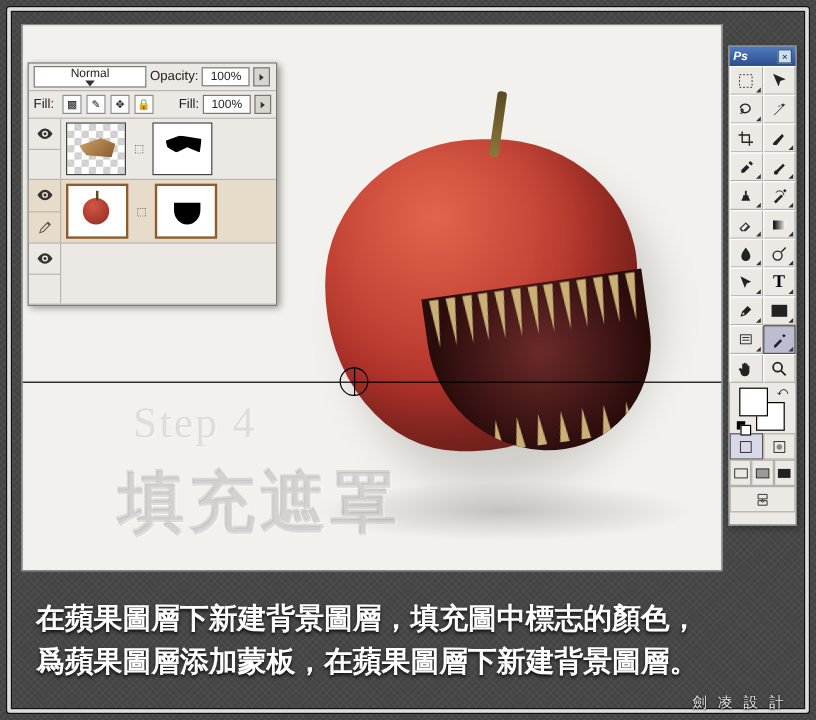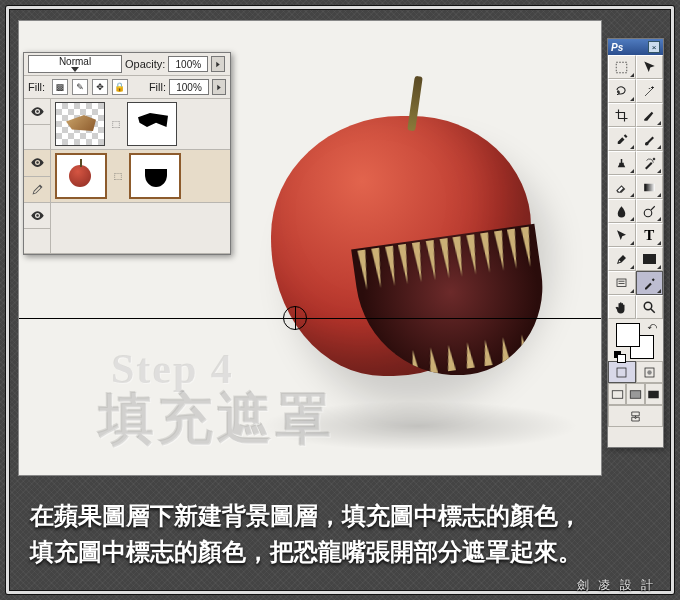--- a/index.html
+++ b/index.html
@@ -72,23 +72,23 @@
     border-right: 4px solid transparent;
     border-top: 40px solid #cbb076;
     filter: drop-shadow(0 0 1px rgba(0,0,0,.4));
   }
   .teeth-bot .tooth { border-top-width: 26px; }
   .apple-shadow {
     position:absolute; left:240px; top:380px; width:320px; height:50px;
     background: radial-gradient(ellipse at center, rgba(0,0,0,.18) 0%, transparent 70%);
   }
   .step-text {
-    position:absolute; left:92px; top:324px;
+    position:absolute; left:92px; top:310px;
     font-family: "Comic Sans MS", cursive;
-    font-size:42px; font-weight:bold;
+    font-size:36px; font-weight:normal;
     color:rgba(150,150,150,.25);
     text-shadow: 1px 1px 0 rgba(255,255,255,.4);
     letter-spacing:2px;
   }
   .step-sub {
     position:absolute; left:80px; top:362px;
     font-size:55px; font-weight:900;
     color:rgba(130,130,130,.22);
     text-shadow: 1px 1px 0 rgba(255,255,255,.4), -1px -1px 0 rgba(0,0,0,.1);
     letter-spacing:4px;
@@ -144,21 +144,21 @@
   .credit {
     position:absolute; right:24px; bottom:6px;
     color:#e8e8e8; font-size:12px; letter-spacing:3px;
     text-shadow:0 1px 2px #000;
   }
   
   .tool-palette {
     position:absolute; right:16px; top:38px; width:55px;
     background:#ece9e4; border:1px solid #7a7a7a;
     box-shadow: 2px 2px 6px rgba(0,0,0,.35);
-    padding-bottom:20px;
+    padding-bottom:10px;
   }
   .tp-header { height:16px; background:linear-gradient(#4f7bbf,#2b4e8d); display:flex; align-items:center; justify-content:space-between; padding:0 3px; }
   .tp-header .ps { color:#fff; font-weight:bold; font-size:10px; font-style:italic; }
   .tp-header .x { width:10px;height:10px;border:1px solid #356; background:#cde; font-size:8px; display:flex;align-items:center;justify-content:center;color:#023; }
   .tool-grid { display:grid; grid-template-columns:1fr 1fr; }
   .tool {
     height:22px; border:1px solid #b3b0a9; border-top:1px solid #fff; border-left:1px solid #fff;
     display:flex; align-items:center; justify-content:center;
     background:#ece9e4; font-size:13px; position:relative;
   }
@@ -497,15 +497,15 @@
   </div>
   <div class="mode" style="border-top:1px solid #b3b0a9">
     <svg class="icon-svg" viewBox="0 0 20 20">
         <path stroke="#222" fill="none" d="M5 4h10v5H5zM5 11h10v5H5z M10 9v2m-2 0l2 2 2-2"></path>
       </svg>
   </div>
 </div>
 
 <div class="caption">
   <div>在蘋果圖層下新建背景圖層，填充圖中標志的顏色，</div>
-  <div>填充圖中標志的顏色，把恐龍嘴張開部分遮罩起來。</div>
+  <div>爲蘋果圖層添加蒙板，在蘋果圖層下新建背景圖層。</div>
 </div>
 <div class="credit">劍 凌 設 計</div>
 
 </body></html>

